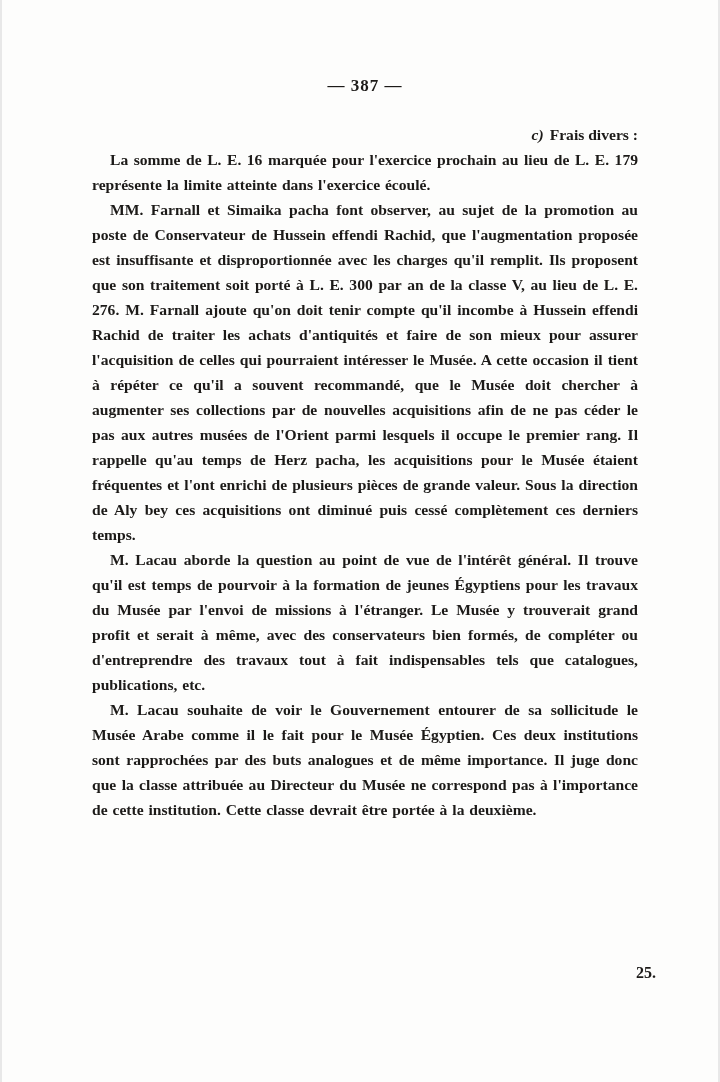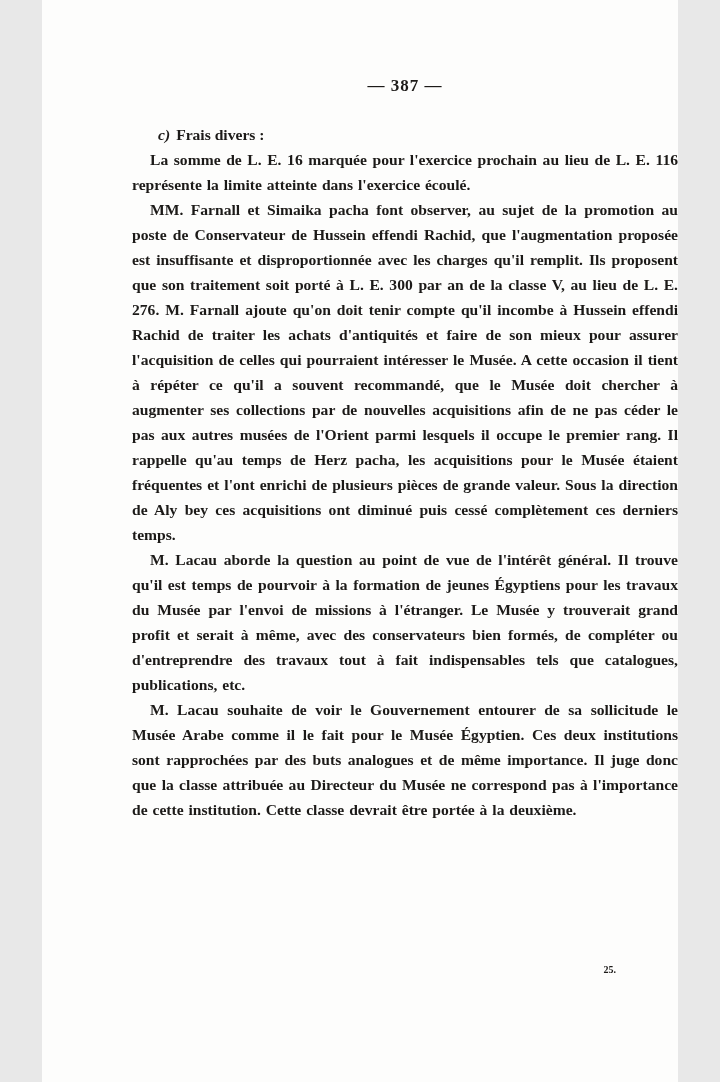--- a/index.html
+++ b/index.html
@@ -2,21 +2,21 @@
 <html lang="fr"><head>
 <meta charset="utf-8">
 <style>
   html, body {
     margin: 0;
     padding: 0;
     background: #e8e8e8;
   }
   .scan-page {
     position: relative;
-    width: 636px;
+    width: 716px;
     height: 1082px;
     margin: 0 auto;
     background: #fdfdfc;
     overflow: hidden;
     font-family: "Liberation Serif", "DejaVu Serif", serif;
     color: #1c1a18;
     -webkit-font-smoothing: antialiased;
   }
   .text-block {
     position: absolute;
@@ -30,20 +30,21 @@
     font-weight: bold;
     letter-spacing: 1px;
     margin: 0 0 26px 0;
   }
   .section-label {
     font-size: 15.6px;
     font-weight: bold;
     margin: 0;
     padding-left: 26px;
     line-height: 25px;
+    text-align: right;
   }
   .section-label .marker {
     font-style: italic;
     font-weight: bold;
     margin-right: 6px;
   }
   .para {
     font-size: 15.6px;
     font-weight: bold;
     line-height: 25px;
@@ -52,37 +53,37 @@
     margin: 0;
     word-spacing: 1px;
   }
   .para.gap-before {
     margin-top: 0;
   }
   .signature-mark {
     position: absolute;
     top: 964px;
     right: 62px;
-    font-size: 10px;
+    font-size: 16px;
     font-weight: bold;
   }
 </style>
 </head>
 <body>
 
 <div class="scan-page">
   <div class="text-block">
 
     <p class="page-number">— 387 —</p>
 
     <p class="section-label">
       <span class="marker">c)</span><span>Frais divers :</span>
     </p>
 
-    <p class="para">La somme de L. E. 16 marquée pour l'exercice prochain au lieu de L. E. 116 représente la limite atteinte dans l'exercice écoulé.</p>
+    <p class="para">La somme de L. E. 16 marquée pour l'exercice prochain au lieu de L. E. 179 représente la limite atteinte dans l'exercice écoulé.</p>
 
     <p class="para gap-before">MM. Farnall et Simaika pacha font observer, au sujet de la promotion au poste de Conservateur de Hussein effendi Rachid, que l'augmentation proposée est insuffisante et disproportionnée avec les charges qu'il remplit. Ils proposent que son traitement soit porté à L. E. 300 par an de la classe V, au lieu de L. E. 276. M. Farnall ajoute qu'on doit tenir compte qu'il incombe à Hussein effendi Rachid de traiter les achats d'antiquités et faire de son mieux pour assurer l'acquisition de celles qui pourraient intéresser le Musée. A cette occasion il tient à répéter ce qu'il a souvent recommandé, que le Musée doit chercher à augmenter ses collections par de nouvelles acquisitions afin de ne pas céder le pas aux autres musées de l'Orient parmi lesquels il occupe le premier rang. Il rappelle qu'au temps de Herz pacha, les acquisitions pour le Musée étaient fréquentes et l'ont enrichi de plusieurs pièces de grande valeur. Sous la direction de Aly bey ces acquisitions ont diminué puis cessé complètement ces derniers temps.</p>
 
     <p class="para">M. Lacau aborde la question au point de vue de l'intérêt général. Il trouve qu'il est temps de pourvoir à la formation de jeunes Égyptiens pour les travaux du Musée par l'envoi de missions à l'étranger. Le Musée y trouverait grand profit et serait à même, avec des conservateurs bien formés, de compléter ou d'entreprendre des travaux tout à fait indispensables tels que catalogues, publications, etc.</p>
 
 
     <p class="para">M. Lacau souhaite de voir le Gouvernement entourer de sa sollicitude le Musée Arabe comme il le fait pour le Musée Égyptien. Ces deux institutions sont rapprochées par des buts analogues et de même importance. Il juge donc que la classe attribuée au Directeur du Musée ne correspond pas à l'importance de cette institution. Cette classe devrait être portée à la deuxième.</p>
 
 
   </div>

